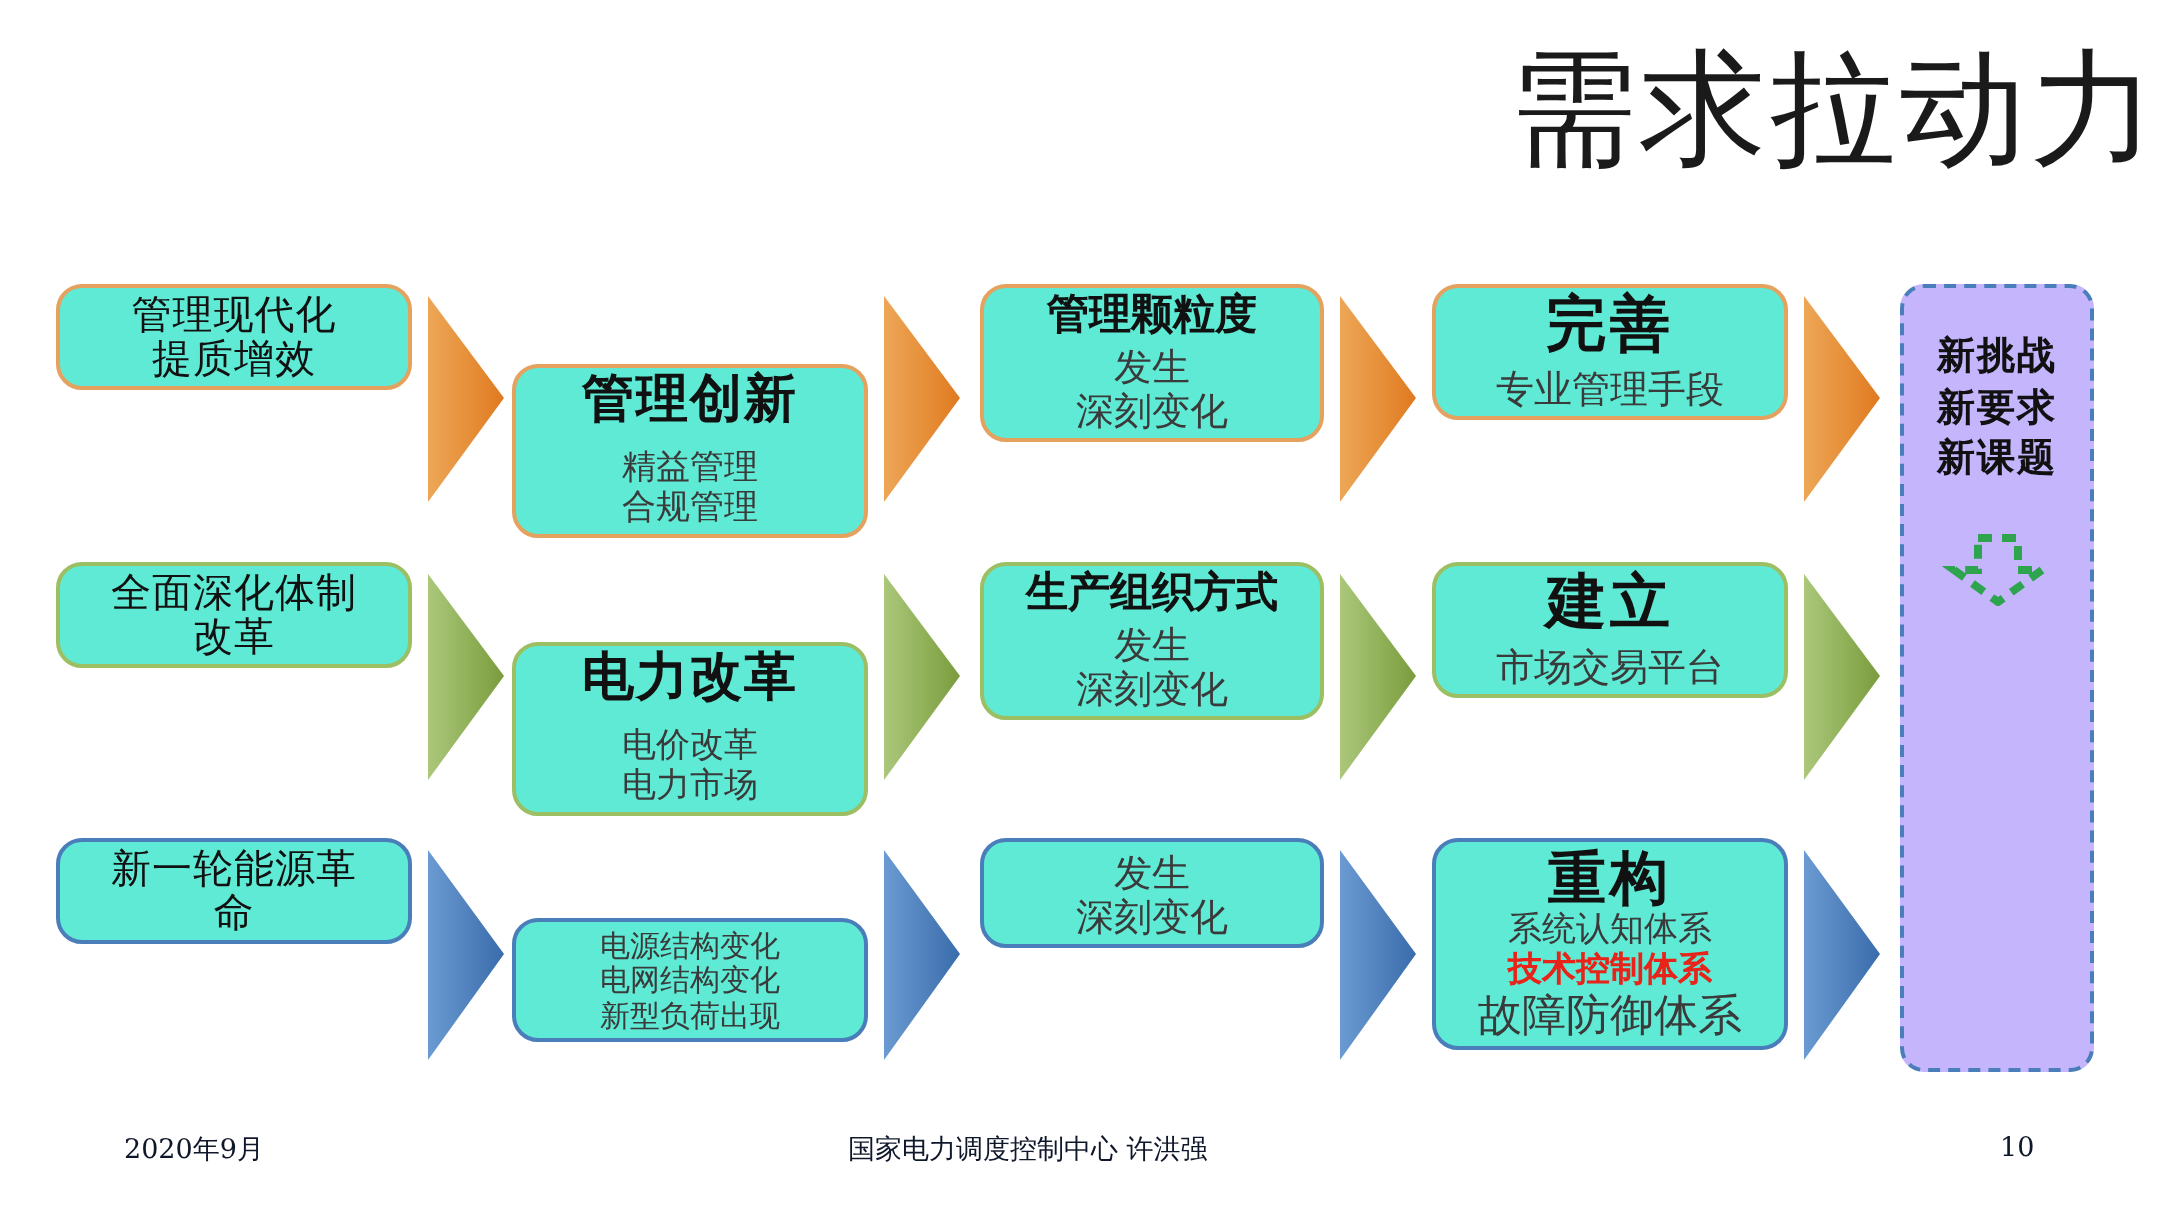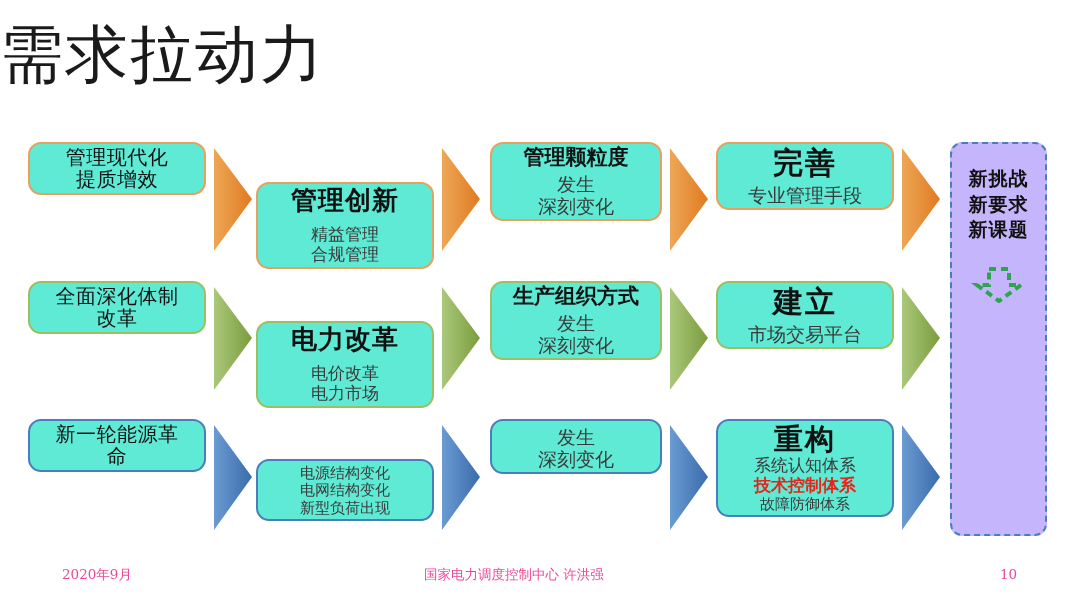--- a/index.html
+++ b/index.html
@@ -9,21 +9,21 @@
     font-family:"DejaVu Sans","Liberation Sans",sans-serif;
     overflow:hidden;
     position:relative;
   }
   #slide{position:absolute;inset:0;}
 
   
   .slide-title{
     position:absolute;
     top:22px;left:0;width:1080px;
-    text-align:left;
+    text-align:right;
     font-family:"DejaVu Serif","Liberation Serif",serif;
     font-size:63px;
     font-weight:400;
     letter-spacing:2px;
     color:#1a1a1a;
     line-height:1.05;
   }
 
   
   .flow{position:absolute;left:0;top:0;width:1080px;height:560px;}
@@ -124,21 +124,21 @@
     text-align:center;
     letter-spacing:0px;
     word-break:break-all;
   }
 
   
   .footer{position:absolute;left:0;top:566px;width:1080px;height:30px;}
   .footer span{
     position:absolute;top:0;
     font-size:13.5px;
-    color:#ec4899;
+    color:#0f172a;
     font-family:"DejaVu Serif","Liberation Serif",serif;
     white-space:nowrap;
   }
   .f-date{left:62px;}
   .f-center{left:424px;}
   .f-page{left:1000px;}
 </style>
 </head>
 <body>
 
@@ -345,21 +345,21 @@
               </linearGradient>
             </defs>
           <polygon points="2,6 40,58 2,111" fill="url(#gb2)"></polygon>
         </svg>
       </div>
 
       <div class="node c3 t-huge s-15">
         <div class="hl" style="font-size:29px">重构</div>
         <div class="sub" style="margin-top:1px;font-size:17px">系统认知体系</div>
         <div class="sub red" style="font-size:17px">技术控制体系</div>
-        <div class="sub" style="font-size:15px">故障防御体系</div>
+        <div class="sub" style="font-size:22px">故障防御体系</div>
       </div>
 
       <div class="arrow a3">
         <svg viewBox="0 0 42 117" preserveAspectRatio="none">
           <defs>
               <linearGradient id="gb3" x1="0" y1="0" x2="1" y2="0">
             <stop offset="0" stop-color="#6b9bd2"></stop>
                 <stop offset="1" stop-color="#3a6cab"></stop>
               </linearGradient>
             </defs>

